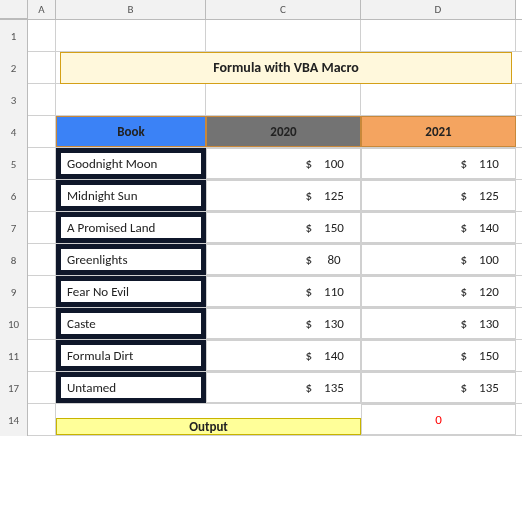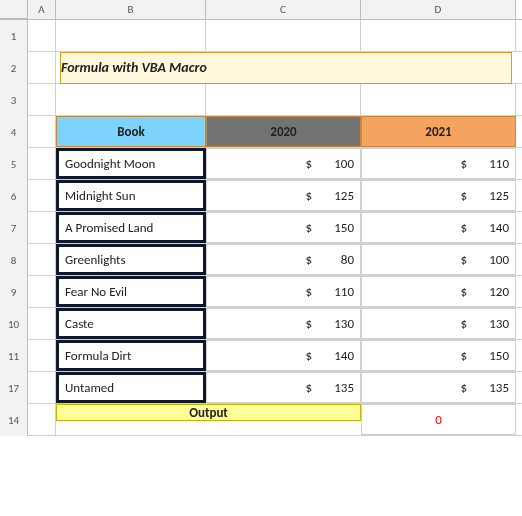--- a/index.html
+++ b/index.html
@@ -85,72 +85,72 @@
     .cell-b { width: 150px; min-width: 150px; }
     .cell-c { width: 155px; min-width: 155px; justify-content: flex-end; }
     .cell-d { width: 155px; min-width: 155px; justify-content: flex-end; }
 
     
     .title-cell {
       background: #fff8dc;
       border: 1px solid #d4a017;
       display: flex;
       align-items: center;
+      justify-content: center;
       font-weight: bold;
       font-size: 14px;
       color: #222;
       width: 460px;
       height: 32px;
-      font-style: italic;
     }
 
     
     .header-b {
-      background: #7dd3fc;
+      background: #3b82f6;
       font-weight: bold;
       justify-content: center;
       border: 1px solid #c8883a;
     }
     .header-c {
       background: #737373;
       font-weight: bold;
       justify-content: center;
       border: 1px solid #c8883a;
     }
     .header-d {
       background: #f4a460;
       font-weight: bold;
       justify-content: center;
       border: 1px solid #c8883a;
     }
 
     
     .data-b {
-      border: 3px solid #0f172a;
+      border: 5px solid #0f172a;
     }
     .data-c {
       border: 1px solid #d0d0d0;
       display: flex;
       align-items: center;
       justify-content: flex-end;
       gap: 0;
     }
     .data-d {
       border: 1px solid #d0d0d0;
       display: flex;
       align-items: center;
       justify-content: flex-end;
       gap: 0;
     }
     .dollar-sign {
       margin-right: 2px;
     }
     .amount {
       min-width: 40px;
-      text-align: right;
+      text-align: center;
     }
 
     
     .output-label-cell {
       background: #ffff99;
       border: 1px solid #c8b400;
       display: flex;
       align-items: center;
       justify-content: center;
       font-weight: bold;
@@ -348,21 +348,21 @@
       <div class="cell cell-d data-d">
           <span class="dollar-sign">$</span>
           <span class="amount">135</span>
         </div>
     </div>
 
 
     <div class="grid-row">
       <div class="row-header-cell">14</div>
       <div class="cell cell-a"></div>
-      <div style="width:305px; display:flex; align-items:flex-start; border:none;">
+      <div style="width:305px; display:flex; align-items:flex-end; border:none;">
         <div class="output-label-cell">
           <span>Output</span>
         </div>
       </div>
       <div class="output-value-cell">
         <span>0</span>
       </div>
     </div>
 
   </div>

